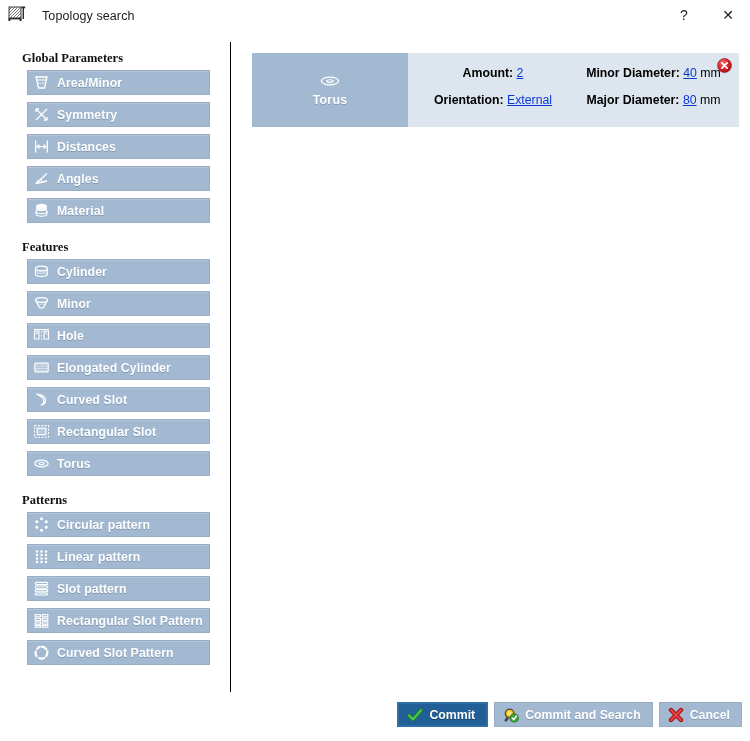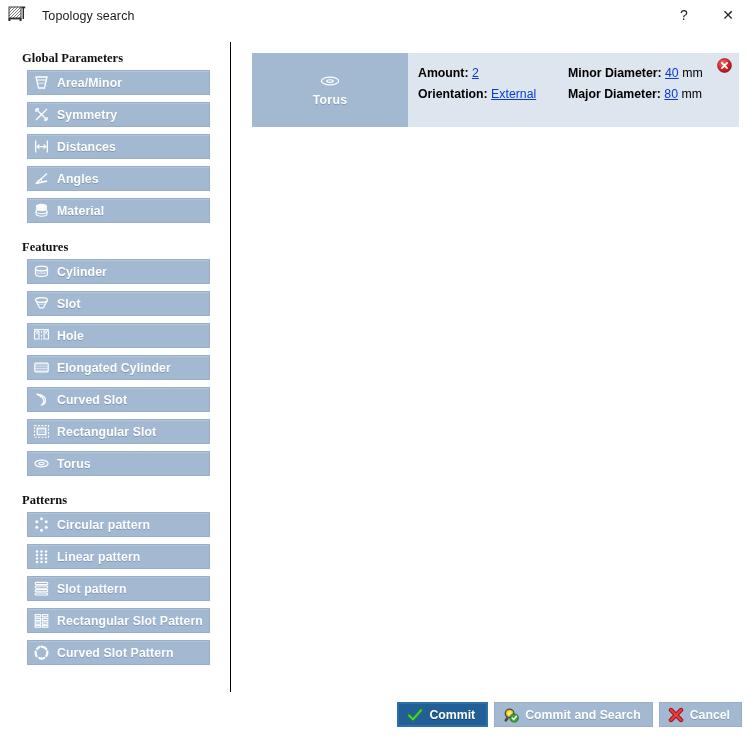--- a/index.html
+++ b/index.html
@@ -103,21 +103,22 @@
     font-family: "Liberation Sans", sans-serif;
     text-shadow: 0 1px 0 rgba(90,110,135,.45);
     letter-spacing: .3px;
   }
   .card-body {
     flex: 1; position: relative; padding: 13px 0 0 10px;
   }
   .prop-grid {
     display: grid;
     grid-template-columns: 150px auto;
-    row-gap: 7px;
+    row-gap: 13px;
+    text-align: center;
   }
   .prop {
     font-size: 12.3px; color: #000000;
     font-family: "Liberation Sans", sans-serif;
     white-space: nowrap;
   }
   .prop .k { font-weight: bold; }
   .prop .v {
     color: #0a3ad6; text-decoration: underline; cursor: pointer;
     font-weight: normal;
@@ -257,21 +258,21 @@
   </div>
 
   <div class="topo-btn">
     <span class="ico">
       <svg viewBox="0 0 17 17" width="17" height="17">
         <ellipse cx="8.5" cy="5" rx="6" ry="2.3" fill="none" stroke="#fff" stroke-width="1.2"></ellipse>
         <path d="M2.5,5 L6.5,12.6 A3,1.2 0 0 0 10.5,12.6 L14.5,5" fill="none" stroke="#fff" stroke-width="1.2"></path>
         <path d="M3.5,7.2 L13.5,7.2 M4.5,9.2 L12.5,9.2" stroke="#fff" stroke-width=".7" opacity=".75"></path>
       </svg>
     </span>
-    <span class="lbl">Slot</span>
+    <span class="lbl">Minor</span>
   </div>
 
   <div class="topo-btn">
     <span class="ico">
       <svg viewBox="0 0 17 17" width="17" height="17">
         <path d="M1.5,4 L6,4 L6,12 L1.5,12 Z" fill="none" stroke="#fff" stroke-width="1.1"></path>
         <path d="M11,4 L15.5,4 L15.5,12 L11,12 Z" fill="none" stroke="#fff" stroke-width="1.1"></path>
         <path d="M2,4 L6,8 M2,8 L6,4 M11,4 L15,8 M11,8 L15,4" stroke="#fff" stroke-width=".8" opacity=".8"></path>
         <path d="M1,2.6 L16,2.6" stroke="#fff" stroke-width="1"></path>
         <path d="M8.5,4 L8.5,13" stroke="#fff" stroke-width=".9" stroke-dasharray="2,1.6"></path>

